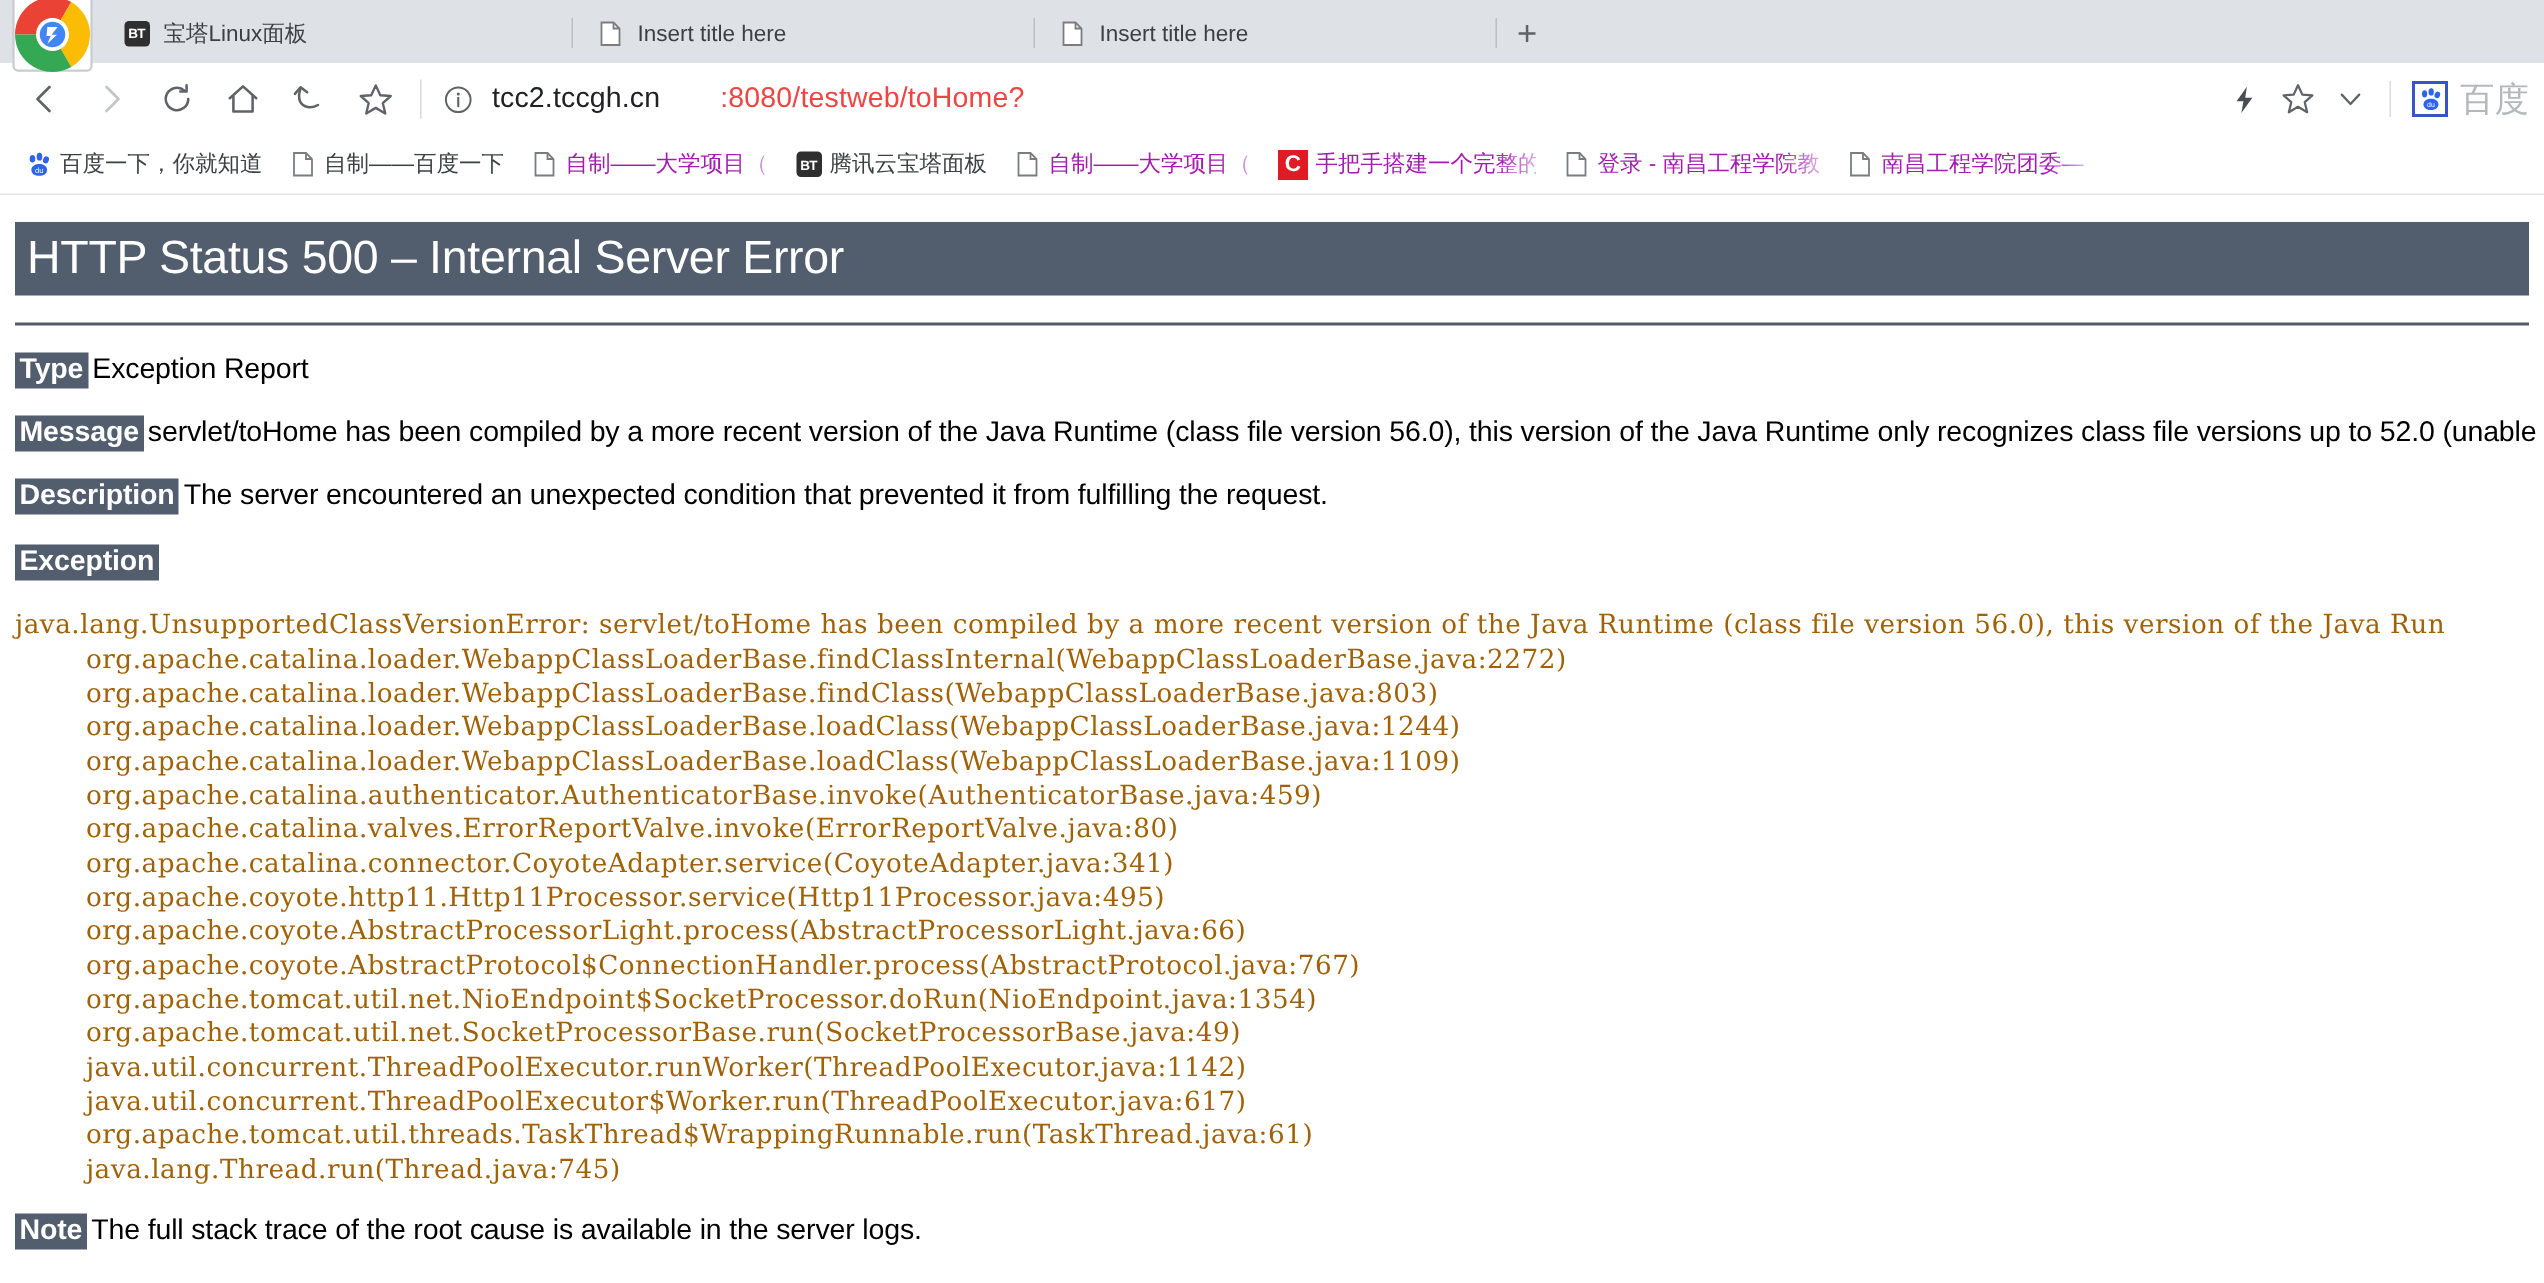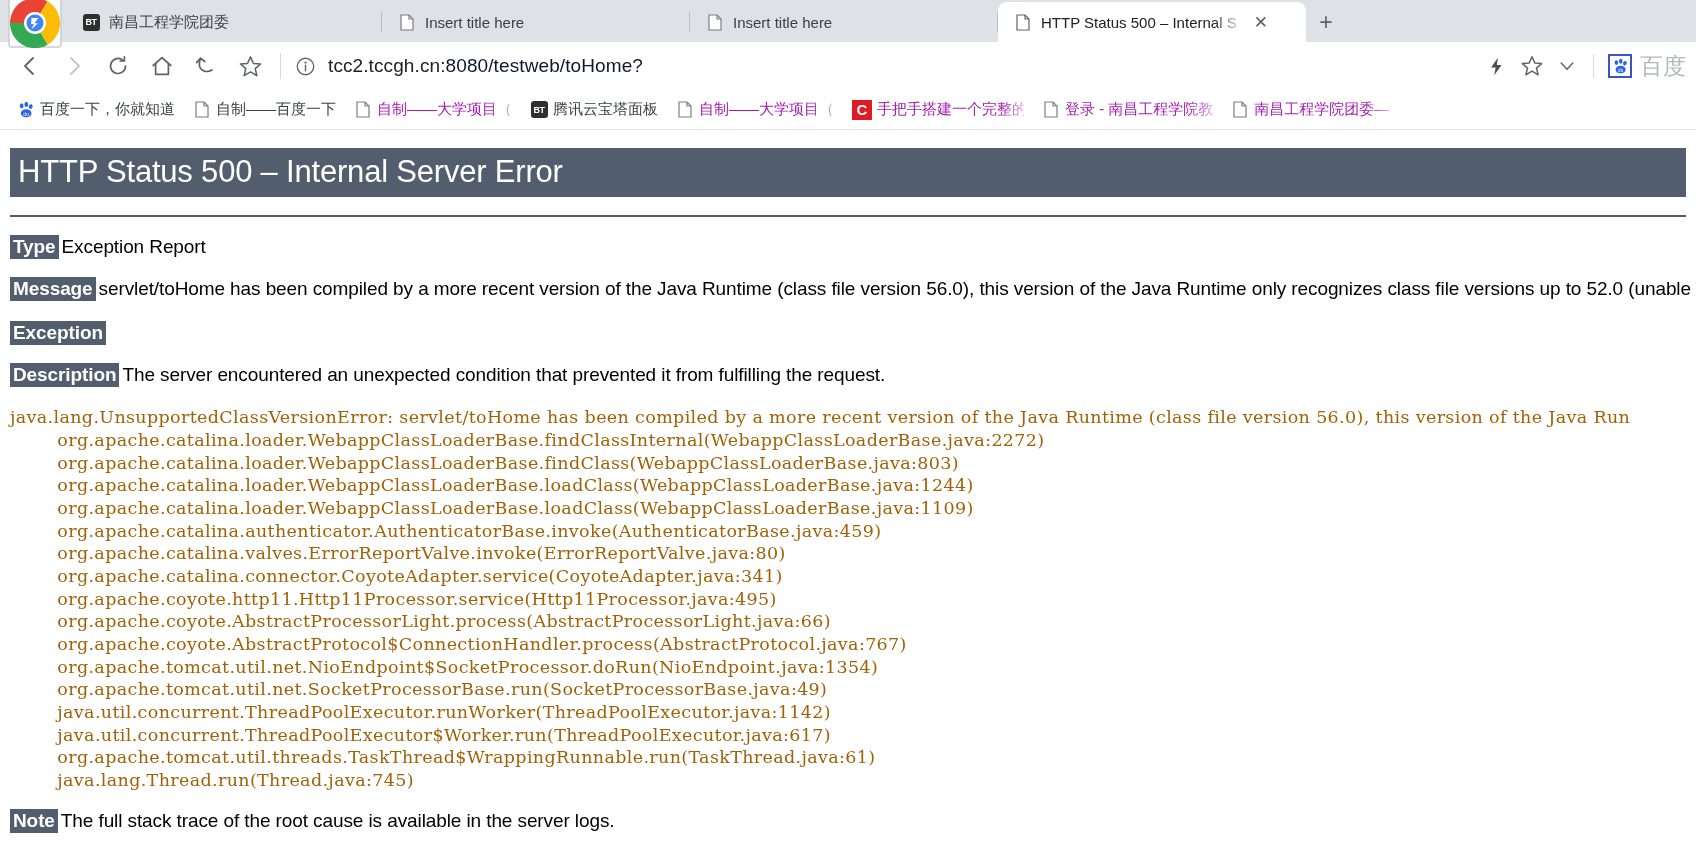--- a/index.html
+++ b/index.html
@@ -105,21 +105,21 @@
   }
   .omnibox .vbar { width:1px; height: 26px; background:#d8d8d8; margin-right: 14px; }
   .omni-info { flex: 0 0 auto; margin-right: 12px; display:flex; }
   .omni-url {
     font-size: 19px;
     color: #202124;
     white-space: nowrap;
     overflow: hidden;
     letter-spacing: 0.1px;
   }
-  .omni-url .dim { color: #0f172a; }
+  .omni-url .dim { color: #ef4444; margin-left: 40px; }
   .tb-right { display:flex; align-items:center; flex: 0 0 auto; gap: 2px; }
   .tb-right .vbar2 { width:1px; height:24px; background:#dadce0; margin: 0 8px; }
   .baidu-box {
     display:flex; align-items:center; gap: 8px; padding-left: 4px;
   }
   .baidu-badge {
     width: 24px; height: 24px; border: 2px solid #3b54c4;
     display:flex; align-items:center; justify-content:center;
     background:#fff;
   }
@@ -226,21 +226,21 @@
           <circle r="8.5" fill="#4285f4"></circle>
           <path d="M -3.4,-5 L 3.4,-5 L -0.6,0.2 L 3,0.2 L -3.4,6.2 L -1.2,1 L -4,1 Z" fill="#ffffff"></path>
         </g>
       </svg>
     </div>
 
     <div class="tab" style="width:316px;">
       <span class="tab-favicon">
           <span class="bt-icon">BT</span>
         </span>
-      <span class="tab-title">南昌工程学院团委</span>
+      <span class="tab-title">宝塔Linux面板</span>
       <span class="sep"></span>
     </div>
 
     <div class="tab" style="width:308px;">
       <span class="tab-favicon">
         <svg class="doc-icon" viewBox="0 0 14 17">
             <path d="M1 1h8l4 4v11H1z" fill="#fff" stroke="#7a7d80" stroke-width="1.2"></path>
             <path d="M9 1v4h4" fill="none" stroke="#7a7d80" stroke-width="1.2"></path>
           </svg>
       </span>
@@ -252,30 +252,20 @@
       <span class="tab-favicon">
         <svg class="doc-icon" viewBox="0 0 14 17">
             <path d="M1 1h8l4 4v11H1z" fill="#fff" stroke="#7a7d80" stroke-width="1.2"></path>
             <path d="M9 1v4h4" fill="none" stroke="#7a7d80" stroke-width="1.2"></path>
           </svg>
       </span>
       <span class="tab-title">Insert title here</span>
       <span class="sep"></span>
     </div>
 
-    <div class="tab active" style="width:308px;">
-      <span class="tab-favicon">
-        <svg class="doc-icon" viewBox="0 0 14 17">
-            <path d="M1 1h8l4 4v11H1z" fill="#fff" stroke="#5f6368" stroke-width="1.2"></path>
-            <path d="M9 1v4h4" fill="none" stroke="#5f6368" stroke-width="1.2"></path>
-          </svg>
-      </span>
-      <span class="tab-title" style="-webkit-mask-image:linear-gradient(to right,#000 88%,rgba(0,0,0,0.25) 100%);mask-image:linear-gradient(to right,#000 88%,rgba(0,0,0,0.25) 100%);">HTTP Status 500 – Internal S</span>
-      <span class="tab-close">✕</span>
-    </div>
 
     <div class="newtab">+</div>
   </div>
 
   <div class="toolbar">
 
     <div class="tb-btn">
       <svg width="24" height="24" viewBox="0 0 24 24">
         <path d="M15 4 L7 12 L15 20" fill="none" stroke="#5f6368" stroke-width="1.8" stroke-linecap="round" stroke-linejoin="round"></path>
       </svg>
@@ -443,26 +433,26 @@
     <hr class="hr">
 
     <p class="para">
       <span class="lbl">Type</span><span>Exception Report</span>
     </p>
 
     <p class="para">
       <span class="lbl">Message</span><span>servlet/toHome has been compiled by a more recent version of the Java Runtime (class file version 56.0), this version of the Java Runtime only recognizes class file versions up to 52.0 (unable to load c</span>
     </p>
 
+    <p class="para">
+      <span class="lbl">Description</span><span>The server encountered an unexpected condition that prevented it from fulfilling the request.</span>
+    </p>
+
     <p class="para exc-lbl-line">
       <span class="lbl">Exception</span>
-    </p>
-
-    <p class="para">
-      <span class="lbl">Description</span><span>The server encountered an unexpected condition that prevented it from fulfilling the request.</span>
     </p>
 
     <pre class="stack">java.lang.UnsupportedClassVersionError: servlet/toHome has been compiled by a more recent version of the Java Runtime (class file version 56.0), this version of the Java Run
         org.apache.catalina.loader.WebappClassLoaderBase.findClassInternal(WebappClassLoaderBase.java:2272)
         org.apache.catalina.loader.WebappClassLoaderBase.findClass(WebappClassLoaderBase.java:803)
         org.apache.catalina.loader.WebappClassLoaderBase.loadClass(WebappClassLoaderBase.java:1244)
         org.apache.catalina.loader.WebappClassLoaderBase.loadClass(WebappClassLoaderBase.java:1109)
         org.apache.catalina.authenticator.AuthenticatorBase.invoke(AuthenticatorBase.java:459)
         org.apache.catalina.valves.ErrorReportValve.invoke(ErrorReportValve.java:80)
         org.apache.catalina.connector.CoyoteAdapter.service(CoyoteAdapter.java:341)

